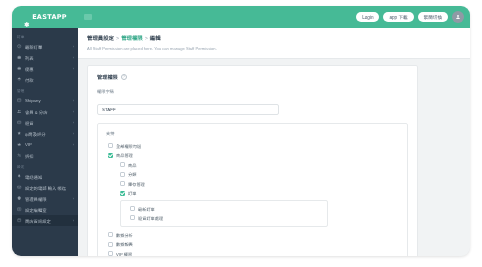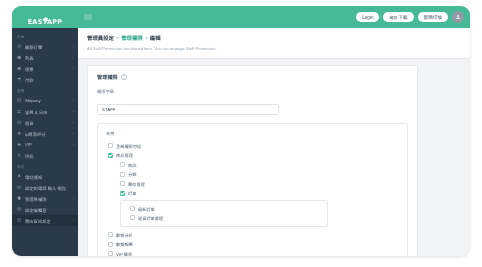--- a/index.html
+++ b/index.html
@@ -24,21 +24,20 @@
   
   #topbar {
     position: absolute; left: 0; top: 0; width: 458px; height: 22px;
     background: #46ba96;
     display: flex; align-items: center;
   }
   #brand {
     width: 66px; height: 22px;
     display: flex; align-items: center; justify-content: center;
     gap: 2px;
-    flex-direction: column;
   }
   #brand-gear { width: 7px; height: 7px; flex: 0 0 auto; }
   #brand-text {
     color: #ffffff; font-size: 6.5px; font-weight: bold;
     letter-spacing: 0.3px; font-family: "DejaVu Sans", sans-serif;
   }
   #hamburger {
     width: 8px; height: 6px; margin-left: 6px;
     background: #6ac9ab; border-radius: 1px;
     flex: 0 0 auto;

